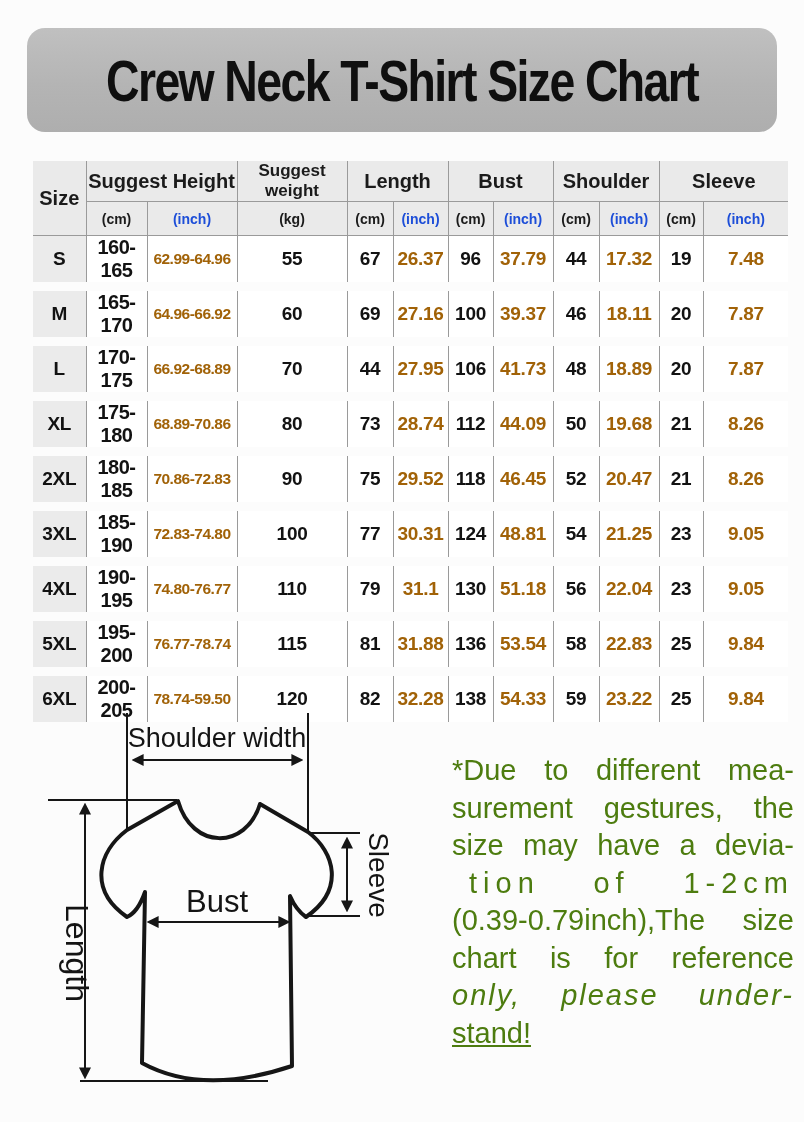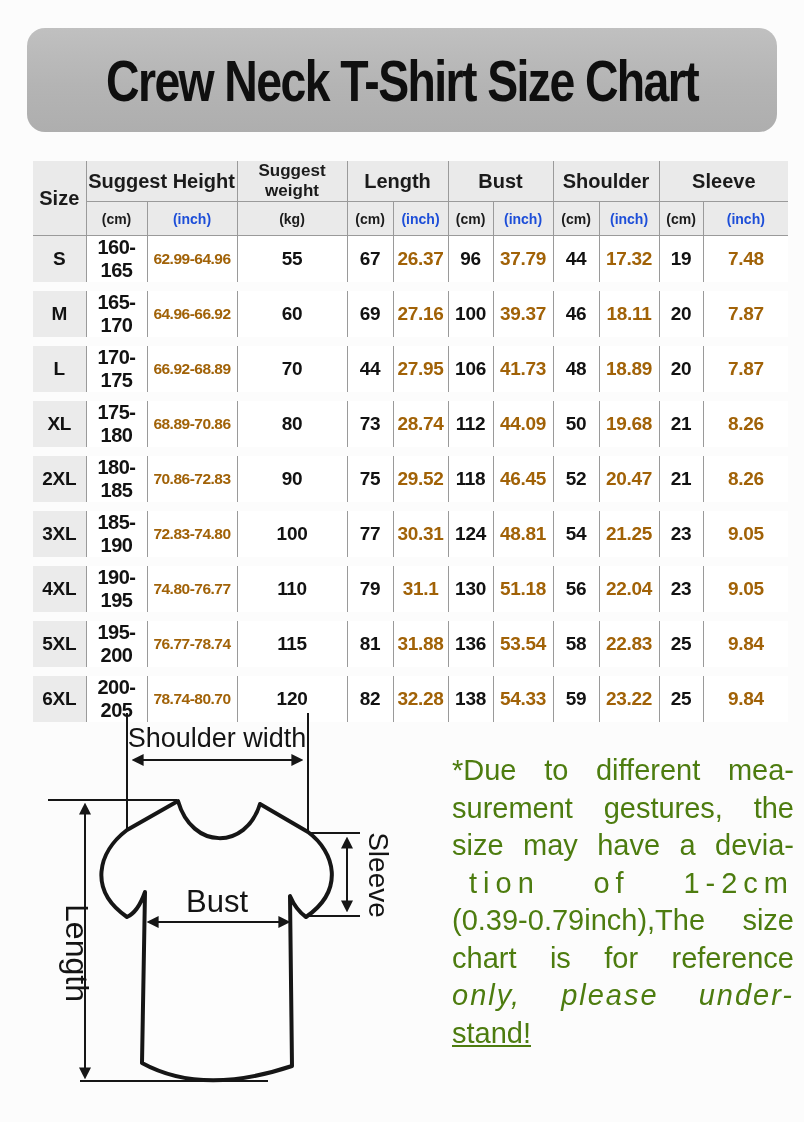--- a/index.html
+++ b/index.html
@@ -240,21 +240,21 @@
         <td class="c9 red">22.83</td>
         <td class="c10">25</td>
         <td class="c11 red">9.84</td>
       </tr>
       <tr class="spacer">
         <td colspan="12"></td>
       </tr>
       <tr>
         <td class="c0 size-cell">6XL</td>
         <td class="c1">200-205</td>
-        <td class="c2 red">78.74-80.70</td>
+        <td class="c2 red">78.74-59.50</td>
         <td class="c3">120</td>
         <td class="c4">82</td>
         <td class="c5 red">32.28</td>
         <td class="c6">138</td>
         <td class="c7 red">54.33</td>
         <td class="c8">59</td>
         <td class="c9 red">23.22</td>
         <td class="c10">25</td>
         <td class="c11 red">9.84</td>
       </tr>

